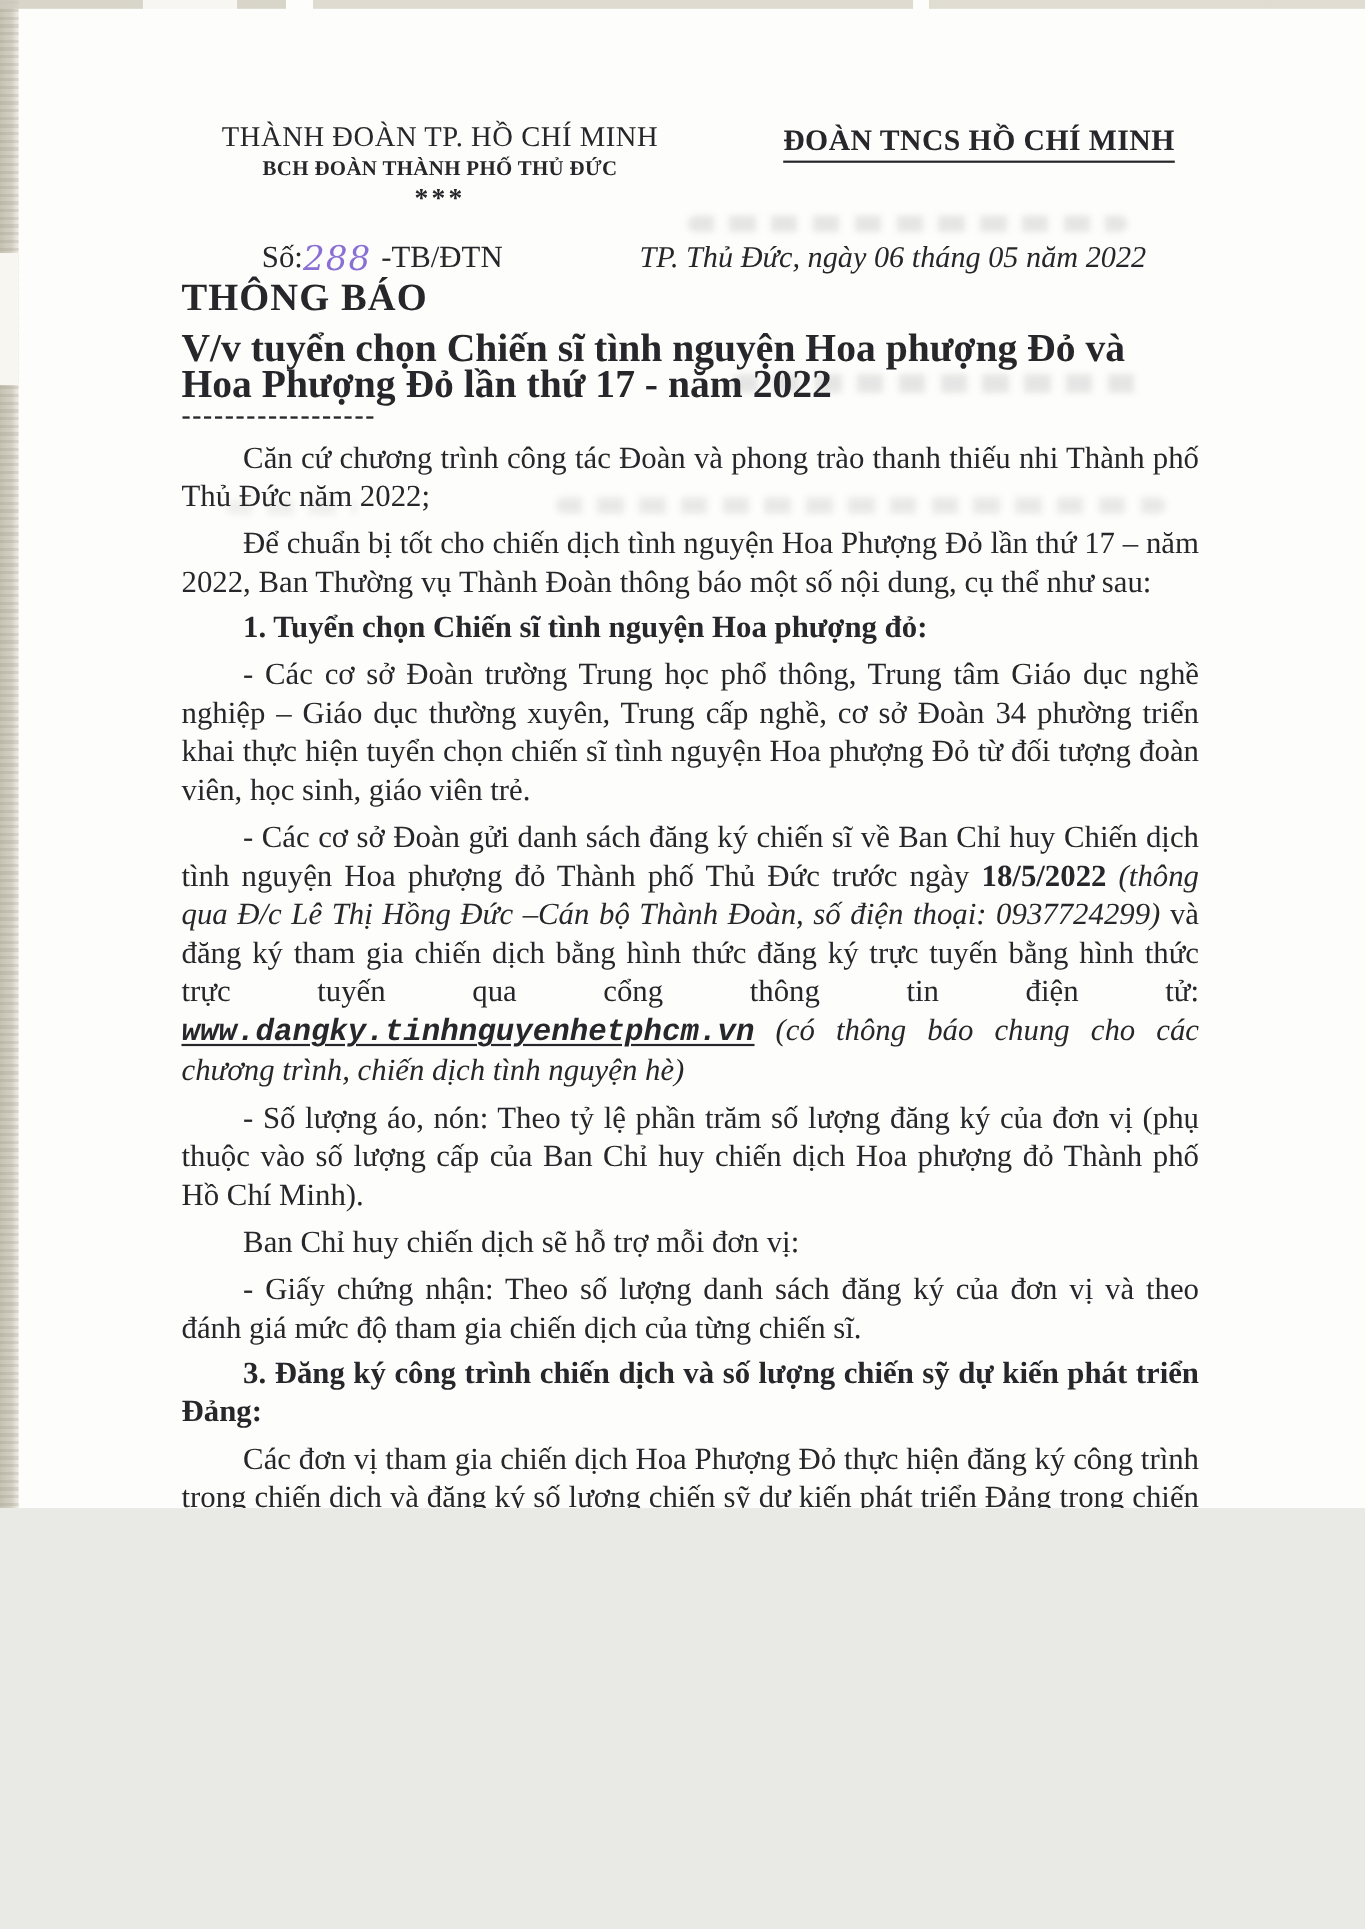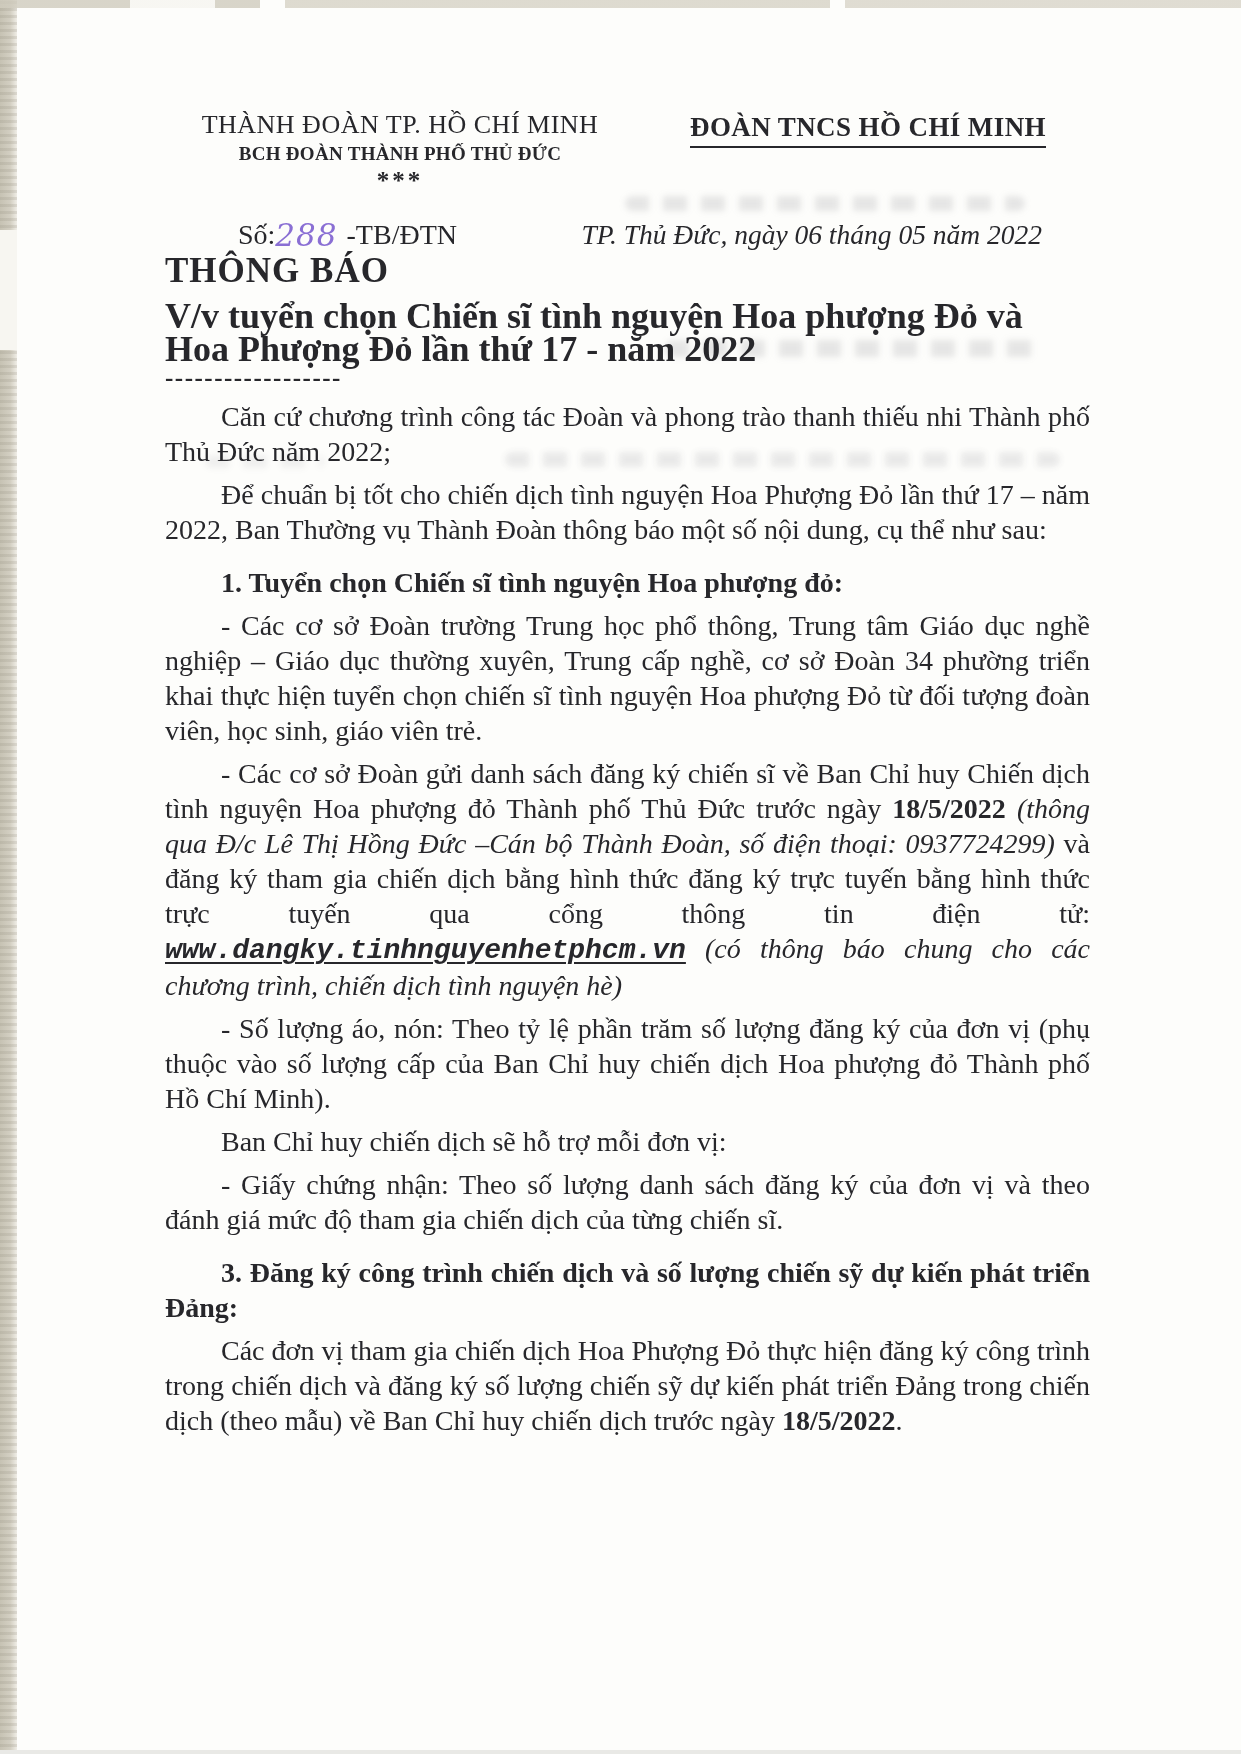--- a/index.html
+++ b/index.html
@@ -9,21 +9,21 @@
     --edge:#ccc8ba;
   }
   html,body{margin:0;padding:0;}
   body{
     width:1241px;height:1754px;
     background:#e9e9e6;
     font-family:"Liberation Serif","DejaVu Serif",serif;
     color:var(--ink);
   }
   .page{
-    position:relative;width:1241px;height:1750px;
+    position:relative;width:1241px;height:1371px;
     background:var(--paper);overflow:hidden;
   }
   
   .scan-edge-left{
     position:absolute;left:0;top:0;width:17px;height:1754px;
     background:
       repeating-linear-gradient(0deg, rgba(150,145,130,.22) 0 3px, rgba(0,0,0,0) 3px 7px),
       linear-gradient(90deg, #c6c2b3 0%, #d3cfc2 60%, #efede6 100%);
   }
   .scan-notch{
@@ -52,21 +52,21 @@
   }
   .bold{font-weight:bold;}
   .italic{font-style:italic;}
   .underline{text-decoration:underline;text-underline-offset:4px;text-decoration-thickness:2px;font-family:Liberation Mono, monospace;}
 
   .header-row{display:flex;justify-content:space-between;align-items:flex-start;}
   .header-left{width:470px;text-align:center;}
   .org-line1{font-size:26px;letter-spacing:.5px;}
   .org-line2{font-size:19px;font-weight:bold;margin-top:3px;letter-spacing:.3px;}
   .org-stars{font-size:25px;font-weight:bold;letter-spacing:3px;margin-top:2px;}
-  .header-right{width:400px;text-align:left;padding-top:2px;}
+  .header-right{width:400px;text-align:center;padding-top:2px;}
   .union-name{
     display:inline-block;font-size:27px;font-weight:bold;letter-spacing:.4px;
     border-bottom:2.5px solid var(--ink);padding-bottom:3px;
   }
 
   .meta-row{
     display:flex;justify-content:space-between;align-items:baseline;
     margin-top:20px;
   }
   .doc-number{font-size:28px;margin-left:73px;}
@@ -78,21 +78,21 @@
   .place-date{font-size:27.5px;font-style:italic;margin-right:48px;}
 
   .title-block{text-align:left;margin-top:0;}
   .doc-title{font-size:35px;font-weight:bold;letter-spacing:1px;}
   .subject{font-size:36px;font-weight:bold;line-height:33px;}
   .subject.first{margin-top:9px;}
   .separator{font-size:25px;font-weight:bold;letter-spacing:1.5px;line-height:18px;margin-top:3px;}
 
   #doc-body{margin-top:12px;font-size:28px;line-height:35px;text-align:justify;}
   #doc-body p{margin:8px 0 0 0;text-indent:56px;}
-  #doc-body p.heading{font-weight:bold;margin-top:18px;}
+  #doc-body p.heading{font-weight:bold;margin-top:6px;}
 </style>
 </head>
 <body>
 
 <div class="page">
   <div class="scan-edge-left"></div>
   <div class="scan-notch"></div>
   <div class="scan-edge-top"></div>
   <div class="bleed b1"></div>
   <div class="bleed b2"></div>

